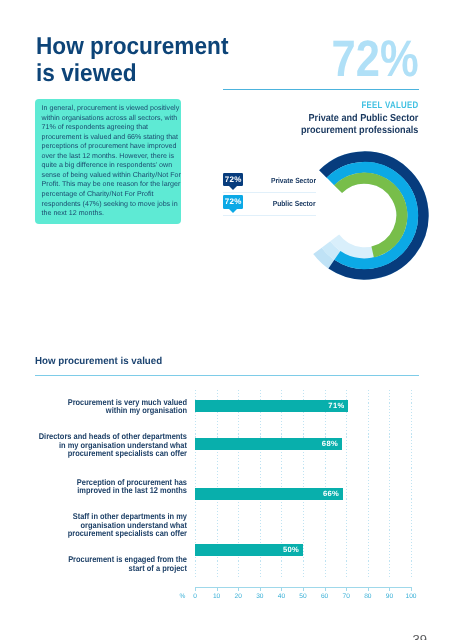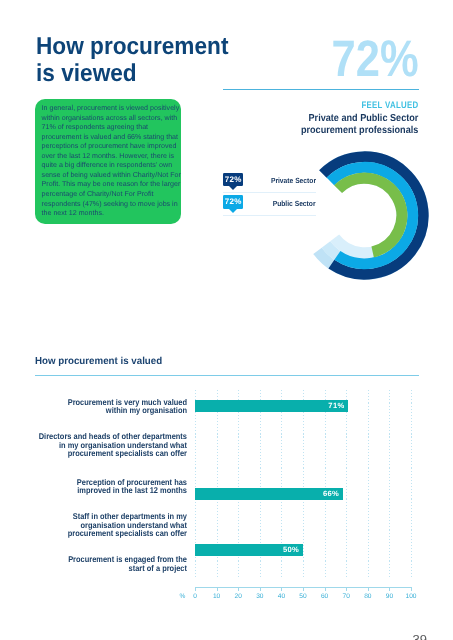--- a/index.html
+++ b/index.html
@@ -12,21 +12,21 @@
   .title{position:absolute;left:35.8px;top:33.2px;width:250px;
          font-size:24.4px;font-weight:bold;line-height:27.2px;color:#0d4478;
          transform:scaleX(0.928);transform-origin:0 0;}
   .bignum{position:absolute;right:34px;top:32.8px;
           font-size:51.3px;font-weight:bold;line-height:51.3px;color:#b0e0f7;
           white-space:nowrap;display:inline-block;transform:scaleX(0.848);transform-origin:100% 0;}
   .hrule{position:absolute;left:223px;top:89px;width:196px;height:1px;background:#4cb3dd;}
 
   
   .infobox{position:absolute;left:35px;top:99px;width:146px;height:125px;
-           background:#22c55e;border-radius:10px;box-sizing:border-box;padding:5.1px 0 0 6.6px;}
+           background:#5eead4;border-radius:4px;box-sizing:border-box;padding:5.1px 0 0 6.6px;}
   .infobox p{margin:0;font-size:7.1px;line-height:9.55px;color:#1b4a6e;font-weight:400;white-space:nowrap;}
 
   
   .eyebrow{position:absolute;right:34.2px;top:99.5px;font-size:9.45px;font-weight:bold;
            color:#3fc0e2;letter-spacing:0.35px;white-space:nowrap;
            display:inline-block;transform:scaleX(0.833);transform-origin:100% 50%;}
   .subtitle{position:absolute;right:34.4px;top:113.4px;font-size:10.2px;font-weight:bold;
             color:#17365d;line-height:11.3px;text-align:right;white-space:nowrap;
             display:inline-block;transform:scaleX(0.894);transform-origin:100% 0;}
 
@@ -121,20 +121,23 @@
       <div class="gl" style="left: 303px; top: 389.5px; height: 189px;"></div>
       <div class="gl" style="left: 324.6px; top: 389.5px; height: 189px;"></div>
       <div class="gl" style="left: 346.2px; top: 389.5px; height: 189px;"></div>
       <div class="gl" style="left: 367.8px; top: 389.5px; height: 189px;"></div>
       <div class="gl" style="left: 389.4px; top: 389.5px; height: 189px;"></div>
       <div class="gl" style="left: 411px; top: 389.5px; height: 189px;"></div>
       <div class="bar" style="left: 195px; top: 399.7px; width: 153.36px;">
         <span>71%</span>
       </div>
       <div class="blabel" style="top: 397.6px;">Procurement is very much valued<br>within my organisation</div>
+      <div class="bar" style="left: 195px; top: 438.4px; width: 146.88px;">
+        <span>68%</span>
+      </div>
       <div class="blabel" style="top: 431.925px;">Directors and heads of other departments<br>in my organisation understand what<br>procurement specialists can offer</div>
       <div class="bar" style="left: 195px; top: 488px; width: 148px;">
         <span>66%</span>
       </div>
       <div class="blabel" style="top: 477.5px;">Perception of procurement has<br>improved in the last 12 months</div>
       <div class="blabel" style="top: 511.825px;">Staff in other departments in my<br>organisation understand what<br>procurement specialists can offer</div>
       <div class="bar" style="left: 195px; top: 544px; width: 108px;">
         <span>50%</span>
       </div>
       <div class="blabel" style="top: 555.1px;">Procurement is engaged from the<br>start of a project</div>

